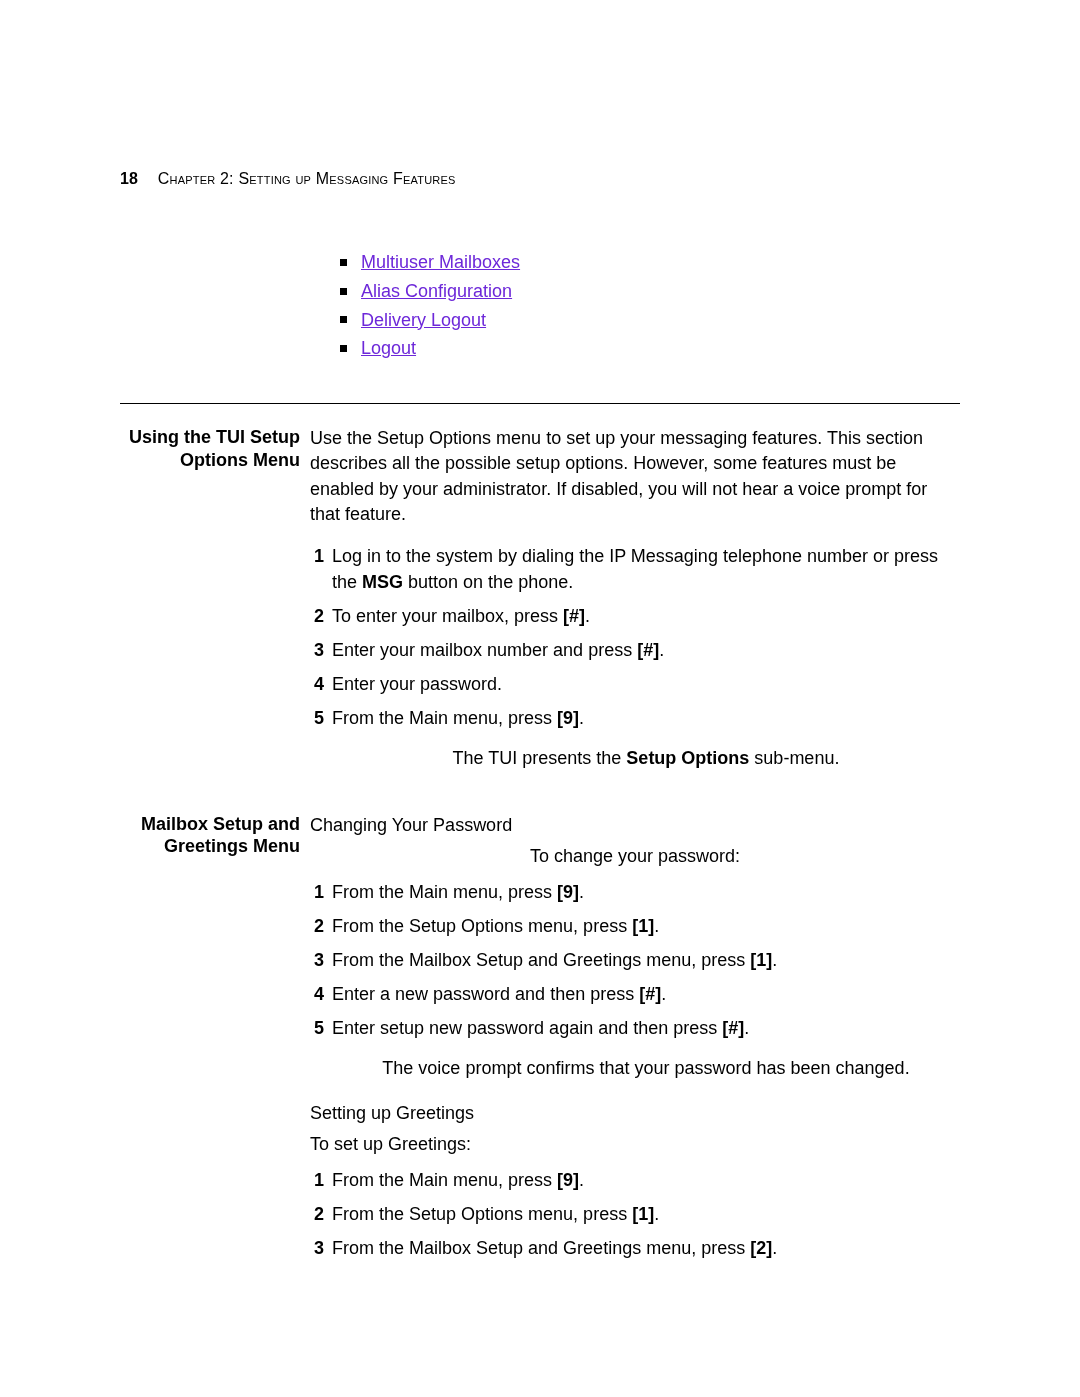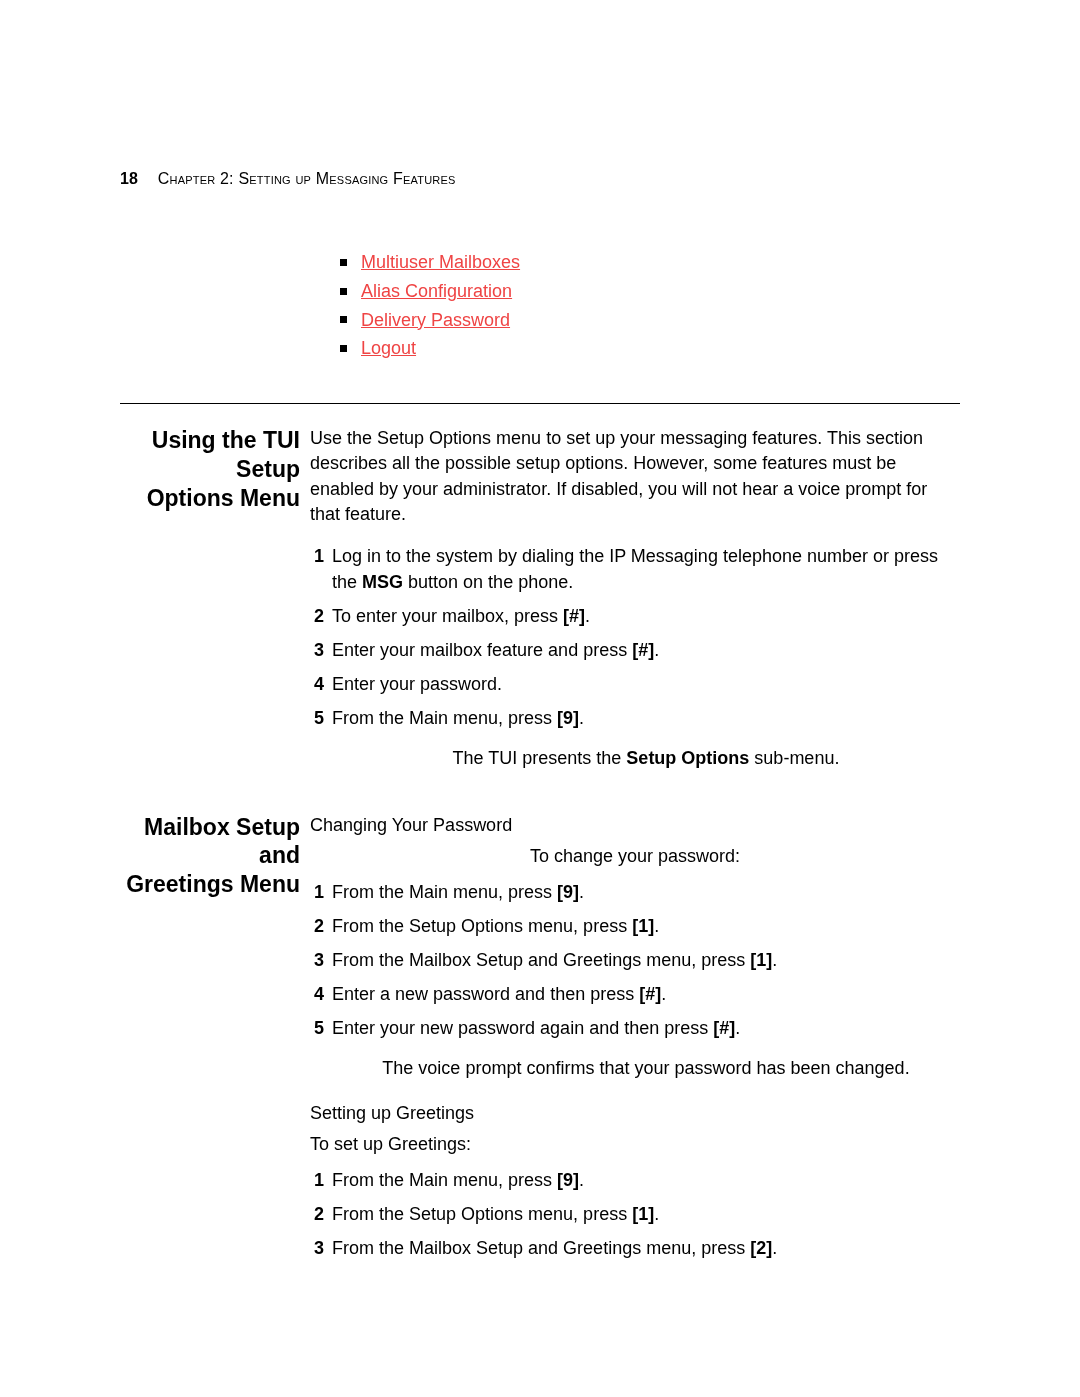--- a/index.html
+++ b/index.html
@@ -21,21 +21,21 @@
     display: flex;
     align-items: center;
     gap: 20px;
   }
   .page-number { font-weight: 700; }
   .chapter-title { font-variant: small-caps; letter-spacing: 0.2px; }
   .left-col {
     width: 180px;
     text-align: right;
     font-weight: 700;
-    font-size: 23px;
+    font-size: 18px;
     line-height: 1.25;
     flex-shrink: 0;
     padding-right: 10px;
   }
   .right-col {
     flex: 1;
     font-size: 18px;
     line-height: 1.4;
   }
   .row { display: flex; align-items: flex-start; }
@@ -48,21 +48,21 @@
     align-items: center;
     gap: 14px;
     font-size: 18px;
     line-height: 1.6;
   }
   .bullet {
     width: 7px; height: 7px; background: #000; flex-shrink: 0;
     margin-left: 30px;
   }
   .link-text {
-    color: #ef4444;
+    color: #6d28d9;
     text-decoration: underline;
   }
   .divider {
     border: none;
     border-top: 1px solid #000;
     margin: 10px 0 22px 0;
   }
   .para { margin: 0 0 16px 0; }
   ol.steps {
     list-style: none;
@@ -109,21 +109,21 @@
     <div class="link-row">
       <div class="bullet"></div>
       <a href="#" class="link-text">Multiuser Mailboxes</a>
     </div>
     <div class="link-row">
       <div class="bullet"></div>
       <a href="#" class="link-text">Alias Configuration</a>
     </div>
     <div class="link-row">
       <div class="bullet"></div>
-      <a href="#" class="link-text">Delivery Password</a>
+      <a href="#" class="link-text">Delivery Logout</a>
     </div>
     <div class="link-row">
       <div class="bullet"></div>
       <a href="#" class="link-text">Logout</a>
     </div>
   </div>
 
   <hr class="divider">
 
   <div class="row">
@@ -134,21 +134,21 @@
     <div class="right-col">
       <p class="para">Use the Setup Options menu to set up your messaging features. This section describes all the possible setup options. However, some features must be enabled by your administrator. If disabled, you will not hear a voice prompt for that feature.</p>
       <ol class="steps">
         <li>
           <span>Log in to the system by dialing the IP Messaging telephone number or press the </span><span class="bold-inline">MSG</span><span> button on the phone.</span>
         </li>
         <li>
           <span>To enter your mailbox, press </span><span class="bold-inline">[#]</span><span>.</span>
         </li>
         <li>
-          <span>Enter your mailbox feature and press </span><span class="bold-inline">[#]</span><span>.</span>
+          <span>Enter your mailbox number and press </span><span class="bold-inline">[#]</span><span>.</span>
         </li>
         <li>Enter your password.</li>
         <li>
           <span>From the Main menu, press </span><span class="bold-inline">[9]</span><span>.</span>
         </li>
       </ol>
       <p class="after-step">
         <span>The TUI presents the </span><span class="bold-inline">Setup Options</span><span> sub-menu.</span>
       </p>
     </div>
@@ -171,21 +171,21 @@
         <li>
           <span>From the Setup Options menu, press </span><span class="bold-inline">[1]</span><span>.</span>
         </li>
         <li>
           <span>From the Mailbox Setup and Greetings menu, press </span><span class="bold-inline">[1]</span><span>.</span>
         </li>
         <li>
           <span>Enter a new password and then press </span><span class="bold-inline">[#]</span><span>.</span>
         </li>
         <li>
-          <span>Enter your new password again and then press </span><span class="bold-inline">[#]</span><span>.</span>
+          <span>Enter setup new password again and then press </span><span class="bold-inline">[#]</span><span>.</span>
         </li>
       </ol>
       <p class="after-step">The voice prompt confirms that your password has been changed.</p>
 
       <p class="subsection-title" style="margin-top:20px;">Setting up Greetings</p>
       <p class="para" style="margin-bottom:10px;">To set up Greetings:</p>
       <ol class="steps">
         <li>
           <span>From the Main menu, press </span><span class="bold-inline">[9]</span><span>.</span>
         </li>

